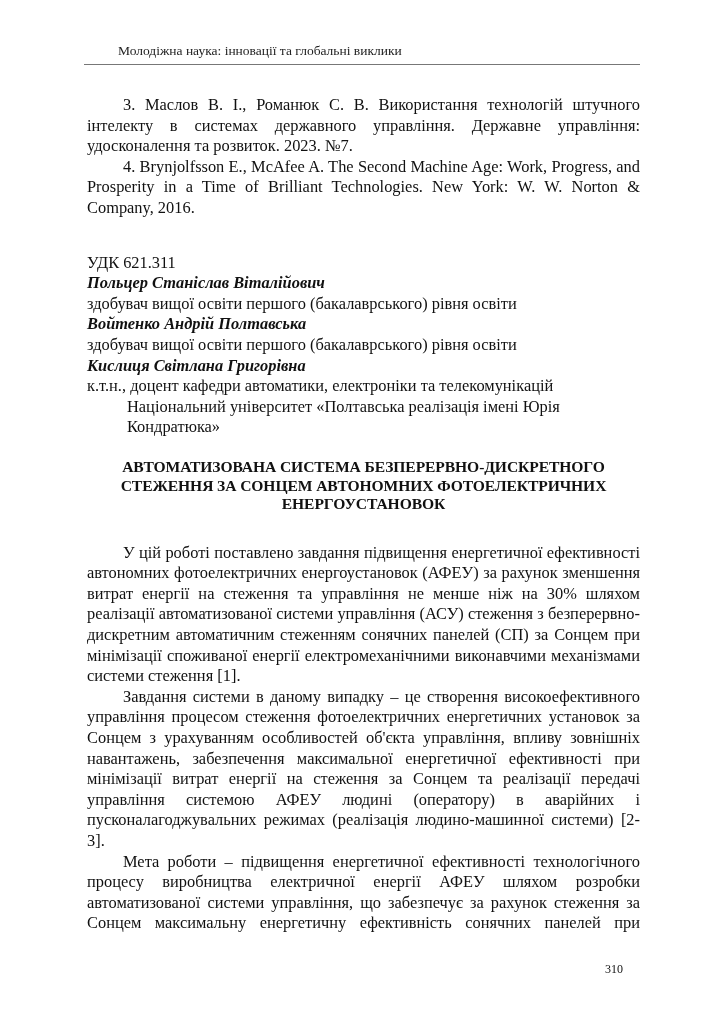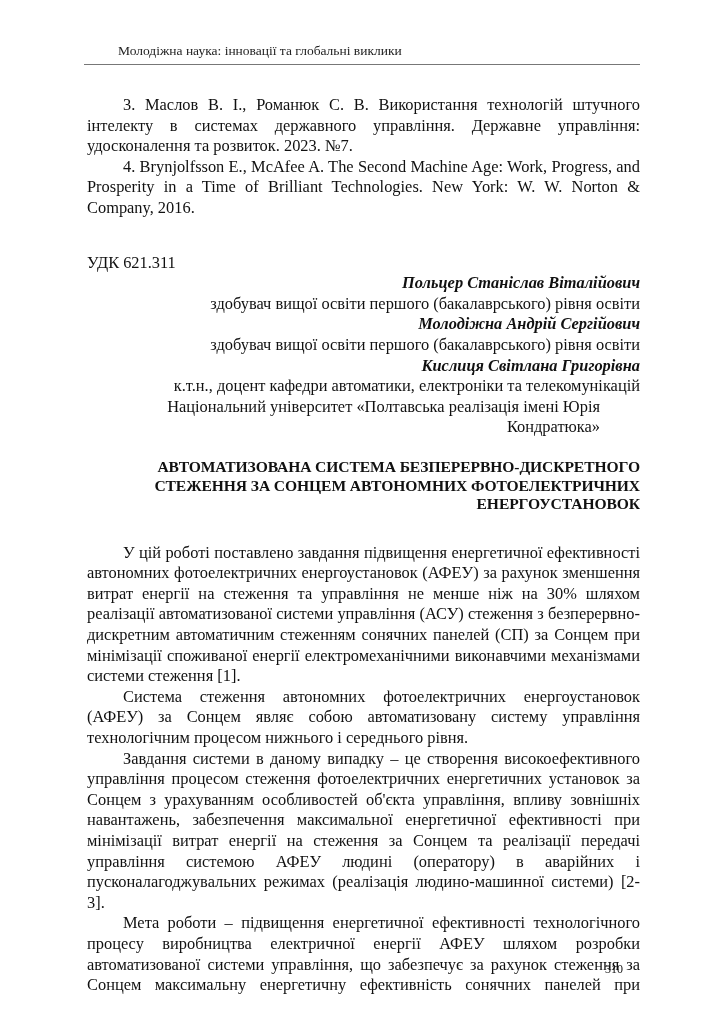--- a/index.html
+++ b/index.html
@@ -17,24 +17,24 @@
     position: absolute; left: 84px; top: 64px; width: 556px; height: 0;
     border-top: 1px solid #777;
   }
   .content {
     position: absolute; left: 87px; top: 95px; width: 553px;
     font-size: 16.4px; line-height: 20.6px;
   }
   .p { margin: 0; text-align: justify; text-indent: 36px; }
   .ref { margin: 0; text-align: justify; text-indent: 36px; }
   .udc { margin: 34px 0 0 0; }
-  .center { text-align: right; margin: 0; }
+  .center { text-align: left; margin: 0; }
   .author { font-weight: bold; font-style: italic; }
   .title {
-    text-align: right; font-weight: bold; margin: 20px 0 0 0;
+    text-align: center; font-weight: bold; margin: 20px 0 0 0;
     font-size: 15.6px; line-height: 18.6px; letter-spacing: -0.1px;
   }
   .body-start { margin-top: 29px; }
   .page-number {
     position: absolute; left: 605px; top: 962px; font-size: 12px; font-family: Liberation Serif, serif;
   }
 </style>
 </head>
 <body>
 
@@ -48,31 +48,30 @@
     <div>
       <p class="ref">3. Маслов В. І., Романюк С. В. Використання технологій штучного інтелекту в системах державного управління. Державне управління: удосконалення та розвиток. 2023. №7.</p>
       <p class="ref">4. Brynjolfsson E., McAfee A. The Second Machine Age: Work, Progress, and Prosperity in a Time of Brilliant Technologies. New York: W. W. Norton &amp; Company, 2016.</p>
     </div>
 
     <p class="udc">УДК 621.311</p>
 
     <div>
       <p class="center author">Польцер Станіслав Віталійович</p>
       <p class="center">здобувач вищої освіти першого (бакалаврського) рівня освіти</p>
-      <p class="center author">Молодіжна Андрій Сергійович</p>
+      <p class="center author">Войтенко Андрій Полтавська</p>
       <p class="center">здобувач вищої освіти першого (бакалаврського) рівня освіти</p>
       <p class="center author">Кислиця Світлана Григорівна</p>
       <p class="center">к.т.н., доцент кафедри автоматики, електроніки та телекомунікацій</p>
       <p class="center" style="padding: 0 40px;">Національний університет «Полтавська реалізація імені Юрія Кондратюка»</p>
     </div>
 
     <h1 class="title">АВТОМАТИЗОВАНА СИСТЕМА БЕЗПЕРЕРВНО-ДИСКРЕТНОГО СТЕЖЕННЯ ЗА СОНЦЕМ АВТОНОМНИХ ФОТОЕЛЕКТРИЧНИХ ЕНЕРГОУСТАНОВОК</h1>
 
     <div class="body-start">
       <p class="p">У цій роботі поставлено завдання підвищення енергетичної ефективності автономних фотоелектричних енергоустановок (АФЕУ) за рахунок зменшення витрат енергії на стеження та управління не менше ніж на 30% шляхом реалізації автоматизованої системи управління (АСУ) стеження з безперервно-дискретним автоматичним стеженням сонячних панелей (СП) за Сонцем при мінімізації споживаної енергії електромеханічними виконавчими механізмами системи стеження [1].</p>
-      <p class="p">Система стеження автономних фотоелектричних енергоустановок (АФЕУ) за Сонцем являє собою автоматизовану систему управління технологічним процесом нижнього і середнього рівня.</p>
       <p class="p">Завдання системи в даному випадку – це створення високоефективного управління процесом стеження фотоелектричних енергетичних установок за Сонцем з урахуванням особливостей об'єкта управління, впливу зовнішніх навантажень, забезпечення максимальної енергетичної ефективності при мінімізації витрат енергії на стеження за Сонцем та реалізації передачі управління системою АФЕУ людині (оператору) в аварійних і пусконалагоджувальних режимах (реалізація людино-машинної системи) [2-3].</p>
       <p class="p" style="text-align-last: justify;">Мета роботи – підвищення енергетичної ефективності технологічного процесу виробництва електричної енергії АФЕУ шляхом розробки автоматизованої системи управління, що забезпечує за рахунок стеження за Сонцем максимальну енергетичну ефективність сонячних панелей при</p>
     </div>
   </div>
 
   <div class="page-number">310</div>
 </div>
 
 </body></html>

